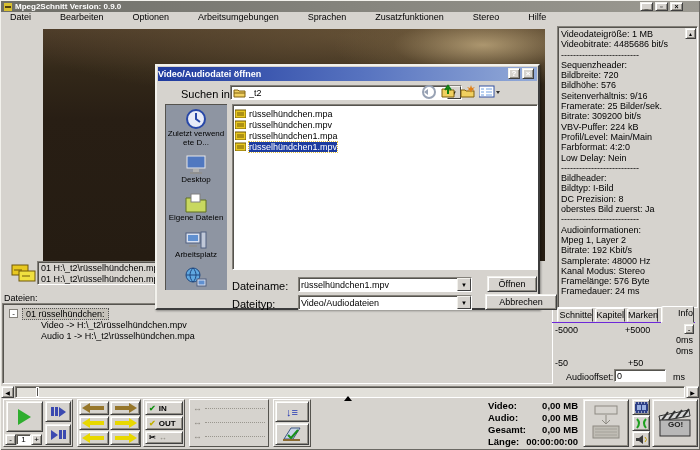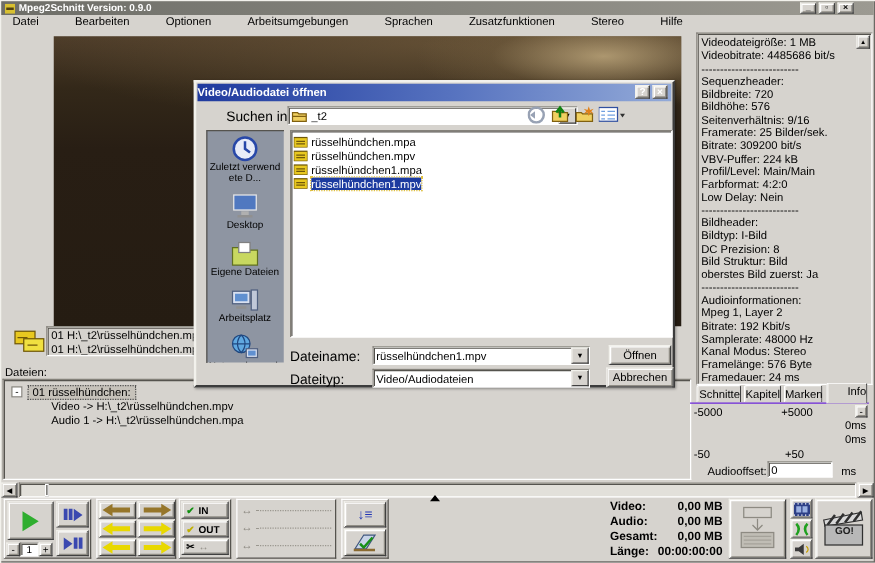--- a/index.html
+++ b/index.html
@@ -322,21 +322,20 @@
     <div class="iline">Framerate: 25 Bilder/sek.</div>
     <div class="iline">Bitrate: 309200 bit/s</div>
     <div class="iline">VBV-Puffer: 224 kB</div>
     <div class="iline">Profil/Level: Main/Main</div>
     <div class="iline">Farbformat: 4:2:0</div>
     <div class="iline">Low Delay: Nein</div>
     <div class="iline">--------------------------</div>
     <div class="iline">Bildheader:</div>
     <div class="iline">Bildtyp: I-Bild</div>
     <div class="iline">DC Prezision: 8</div>
-    <div class="iline">Bild Struktur: Bild</div>
     <div class="iline">oberstes Bild zuerst: Ja</div>
     <div class="iline">--------------------------</div>
     <div class="iline">Audioinformationen:</div>
     <div class="iline">Mpeg 1, Layer 2</div>
     <div class="iline">Bitrate: 192 Kbit/s</div>
     <div class="iline">Samplerate: 48000 Hz</div>
     <div class="iline">Kanal Modus: Stereo</div>
     <div class="iline">Framelänge: 576 Byte</div>
     <div class="iline">Framedauer: 24 ms</div>
   </div>
@@ -478,14 +477,14 @@
     <span class="cval">rüsselhündchen1.mpv</span>
     <div class="drop">▼</div>
   </div>
   <div class="abs btn dbtn" style="left:330px;top:210px;width:50px;height:16px">Öffnen</div>
 
   <span class="abs dlabel" style="left:75px;top:232px">Dateityp:</span>
   <div class="abs combo" style="left:141px;top:229px;width:174px;height:15px">
     <span class="cval">Video/Audiodateien</span>
     <div class="drop">▼</div>
   </div>
-  <div class="abs btn dbtn" style="left:328px;top:228px;width:54px;height:16px">Abbrechen</div>
+  <div class="abs btn dbtn" style="left:328px;top:228px;width:72px;height:16px">Abbrechen</div>
 </div>
 
 </body></html>

